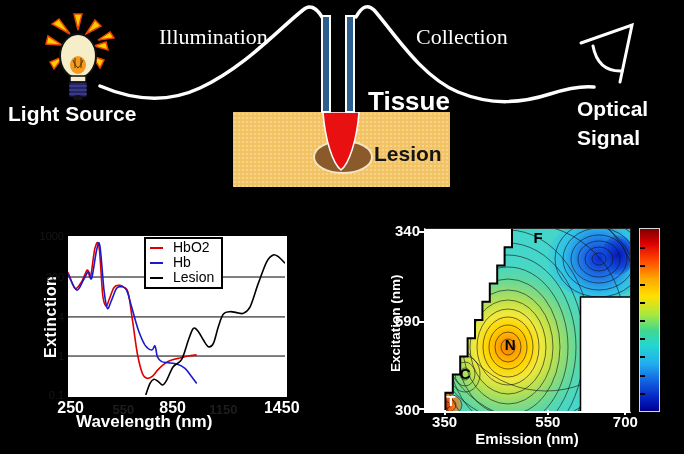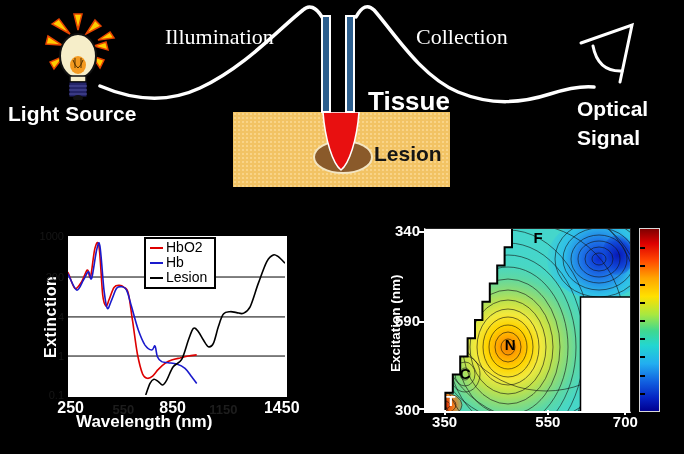--- a/index.html
+++ b/index.html
@@ -6,37 +6,37 @@
   #stage{position:relative;width:684px;height:454px;background:#000;overflow:hidden;
          font-family:"Liberation Sans","DejaVu Sans",sans-serif;}
   .abs{position:absolute;}
   .wlabel{color:#fff;font-weight:600;}
   .serif{font-family:"Liberation Serif","DejaVu Serif",serif;font-weight:400;}
   
   #cables{left:0;top:0;width:684px;height:210px;z-index:1;}
   #bulb-svg{left:40px;top:8px;width:80px;height:92px;z-index:2;}
   #eye-svg{left:574px;top:8px;width:95px;height:85px;z-index:2;}
   #light-source-label{left:8px;top:102px;font-size:21px;z-index:2;}
-  #illumination-label{left:159px;top:24px;font-size:22px;color:#fff;z-index:2;margin-left:6px;}
+  #illumination-label{left:159px;top:24px;font-size:22px;color:#fff;z-index:2;}
   #collection-label{left:416px;top:24px;font-size:22px;color:#fff;z-index:2;}
   #tissue-block{left:233px;top:112px;width:217px;height:75px;background-color:#f2c364;
     background-image:radial-gradient(#f9d488 1px, rgba(0,0,0,0) 1px);background-size:4px 4px;z-index:1;}
   #lesion-svg{left:0;top:0;width:217px;height:75px;}
   .fiber{width:10px;height:98px;background:#2d5f8e;border:2px solid #fff;box-sizing:border-box;z-index:3;}
   #fiber-left{left:321px;top:15px;}
   #fiber-right{left:345px;top:15px;}
   #tissue-label{left:368px;top:86px;font-size:26px;z-index:4;}
   #lesion-label{left:374px;top:142px;font-size:21px;font-weight:600;color:#151515;z-index:4;}
   #optical-signal-label{left:577px;top:94px;font-size:21px;line-height:29px;z-index:2;}
   
   #spectra-ylabel{left:42px;top:358px;transform-origin:0 0;transform:rotate(-90deg);
     color:#fff;font-weight:700;font-size:16px;letter-spacing:.5px;}
   #spectra-plot{left:67px;top:235px;width:219px;height:161px;background:#fff;border:1px solid #000;}
   #spectra-legend{left:144px;top:237px;background:#fff;border:2px solid #000;padding:1px 7px 2px 4px;z-index:5;}
-  .legend-row{display:flex;align-items:center;gap:3px;font-size:14px;color:#000;line-height:15px;}
+  .legend-row{display:flex;align-items:center;gap:10px;font-size:14px;color:#000;line-height:15px;}
   .legend-dash{display:inline-block;width:13px;height:0;border-top:2px solid #000;}
   .xtick{color:#fff;font-weight:700;font-size:16px;text-align:center;width:44px;}
   .xtick.faint{color:#1d1d1d;font-weight:700;font-size:13px;}
   .yfaint{color:#161616;font-size:11px;text-align:right;width:34px;}
   #spectra-xlabel{left:76px;top:412px;width:200px;text-align:left;color:#fff;font-weight:700;font-size:17px;}
   
   #eem-ylabel{left:388px;top:372px;transform-origin:0 0;transform:rotate(-90deg);
     color:#fff;font-weight:700;font-size:13.5px;}
   #eem-plot{left:424px;top:228px;width:204px;height:182px;background:#fff;
     border-top:1px solid #222;border-right:1px solid #222;border-left:2px solid #fff;border-bottom:2px solid #fff;}
@@ -240,20 +240,21 @@
       <div class="eem-xtick" style="left: 422.604px; top: 413px; position: absolute;">350</div>
       <div class="eem-xtick" style="left: 525.828px; top: 413px; position: absolute;">550</div>
       <div class="eem-xtick" style="left: 603.348px; top: 413px; position: absolute;">700</div>
     </div>
   <div id="eem-yticks">
       <div class="eem-ytick" style="left: 390px; top: 222.276px; position: absolute;">340</div>
       <div class="eem-ytick" style="left: 390px; top: 311.638px; position: absolute;">590</div>
       <div class="eem-ytick" style="left: 390px; top: 401px; position: absolute;">300</div>
     </div>
 
+  <div id="eem-xlabel" class="abs">Emission (nm)</div>
 
   <div id="colorbar" class="abs">
       <div class="cbar-tick" style="top: 18.2px;"></div>
       <div class="cbar-tick" style="top: 36.4px;"></div>
       <div class="cbar-tick" style="top: 54.6px;"></div>
       <div class="cbar-tick" style="top: 72.8px;"></div>
       <div class="cbar-tick" style="top: 91px;"></div>
       <div class="cbar-tick" style="top: 109.2px;"></div>
       <div class="cbar-tick" style="top: 127.4px;"></div>
       <div class="cbar-tick" style="top: 145.6px;"></div>

